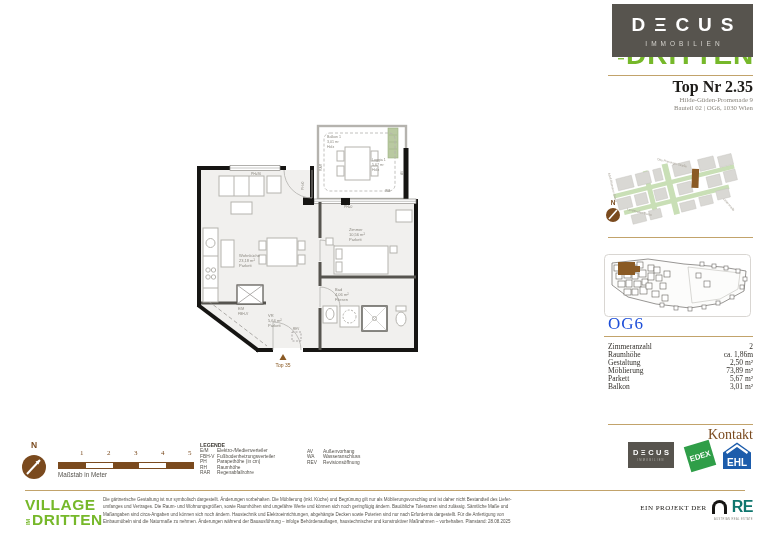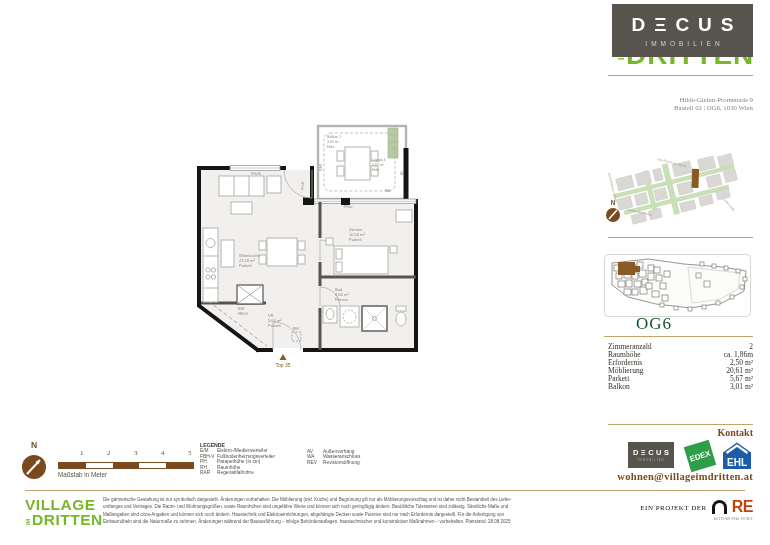--- a/index.html
+++ b/index.html
@@ -20,64 +20,65 @@
   #village-top .big{font-size:28px;line-height:28px;letter-spacing:1px;}
   #top-nr{right:17px;top:78px;font-size:16px;font-weight:bold;color:#1d1b18;}
   .addr{right:17px;font-size:6.8px;color:#8a867e;}
   #baufeld{right:17px;top:117px;font-size:12.5px;font-weight:bold;}
   .sec-title{right:17px;font-size:8px;font-weight:bold;}
   
   #facts{left:608px;top:343px;width:145px;}
   .fact-row{display:flex;justify-content:space-between;font-family:"Liberation Serif",serif;
             font-size:7.5px;color:#33302b;height:8.1px;line-height:8.1px;}
   
-  #kontakt-title{right:17px;top:427px;font-size:10px;font-weight:bold;}
+  #kontakt-title{right:17px;top:427px;font-size:14px;font-weight:normal;}
   #decus-small{left:628px;top:442px;width:46px;height:26px;background:#57544e;z-index:2;
                display:flex;flex-direction:column;align-items:center;justify-content:center;}
   #decus-small .n{color:#fff;font-size:7.5px;letter-spacing:2.5px;padding-left:2.5px;font-weight:bold;}
   #decus-small .s{color:#b9b7b1;font-size:2.6px;letter-spacing:1.2px;margin-top:1.5px;}
   #email{right:17px;top:471px;font-size:10.5px;font-weight:bold;letter-spacing:0.3px;}
   #are-row{right:17px;top:500px;display:flex;align-items:flex-end;gap:5px;}
   #are-prefix{font-size:7px;color:#22201d;font-family:"Liberation Serif",serif;letter-spacing:0.5px;padding-bottom:2px;}
   #are-mark{width:9px;height:11px;border:3.5px solid #161513;border-bottom:none;border-radius:8px 8px 0 0;}
-  #are-re{font-size:16px;font-weight:bold;color:#c2410c;line-height:14px;letter-spacing:-0.5px;}
+  #are-re{font-size:16px;font-weight:bold;color:#0f766e;line-height:14px;letter-spacing:-0.5px;}
   #are-sub{position:absolute;right:0px;top:18px;font-size:2.6px;color:#8b8880;letter-spacing:0.4px;}
   
   #scalebar{left:58px;top:462px;width:134px;height:5px;border:1px solid #7a4a1e;display:flex;}
   #scalebar div{flex:1;}
   .seg-b{background:#7a4a1e;} .seg-w{background:#ffffff;}
   .scale-num{position:absolute;top:449px;font-size:7px;font-family:"Liberation Serif",serif;color:#7a4a1e;}
   #scale-caption{left:58px;top:471px;font-size:6.3px;color:#55524c;}
   #legend{left:200px;top:443px;font-size:4.8px;color:#55524c;line-height:5.4px;}
   #legend .t{font-weight:bold;font-size:5.2px;color:#3c3933;}
   .leg-row .a{display:inline-block;width:17px;}
   #legend-c2{left:307px;top:449px;font-size:4.8px;color:#55524c;line-height:5.4px;}
   #legend-c2 .a{display:inline-block;width:16px;}
   #village-logo{left:25px;top:497px;color:#76b82a;font-weight:bold;line-height:15px;}
   #village-logo .l1{font-size:15.5px;letter-spacing:0.5px;}
   #village-logo .im{display:inline-block;transform:rotate(-90deg);font-size:5.5px;width:7px;vertical-align:2px;}
   #village-logo .l2{font-size:15.5px;letter-spacing:0.5px;}
   #disclaimer{left:103px;top:496px;font-size:4.5px;line-height:7.3px;color:#56534d;white-space:nowrap;}
-  #og6{left:636px;top:314px;font-size:17px;color:#14532d;letter-spacing:1px;}
+  #og6{left:608px;top:314px;font-size:17px;color:#1d4ed8;letter-spacing:1px;}
   text{font-family:"Liberation Sans",sans-serif;}
 </style>
 </head>
 <body>
 
 <div id="page">
 
   <div class="abs" id="village-top"><span class="im">IM</span><span class="big">DRITTEN</span></div>
 
   <div class="abs" id="decus-box">
     <div id="decus-name">DΞCUS</div>
     <div id="decus-sub">IMMOBILIEN</div>
   </div>
 
   <div class="gold-line" style="left:608px;top:75px;width:145px;"></div>
 
+  <div class="abs serif r-align" id="top-nr" style="width:200px;right:17px;">Top Nr 2.35</div>
   <div class="abs serif r-align addr" style="top:96px;width:200px;">Hilde-Güden-Promenade 9</div>
   <div class="abs serif r-align addr" style="top:104px;width:200px;">Bauteil 02 | OG6, 1030 Wien</div>
 
 
   <svg class="abs" style="left:605px;top:147px;" width="150" height="88" viewBox="0 0 150 88">
     <g transform="rotate(-14 75 46)">
       <g fill="#c9dfb6" stroke="none">
         <rect x="10" y="31" width="124" height="4.5"></rect>
         <rect x="16" y="49.5" width="108" height="4.5"></rect>
         <rect x="64" y="14" width="6" height="52"></rect>
@@ -175,26 +176,26 @@
   <div class="abs" id="facts">
     <div class="fact-row">
         <span>Zimmeranzahl</span>
         <span>2</span>
       </div>
     <div class="fact-row">
         <span>Raumhöhe</span>
         <span>ca. 1,86m</span>
       </div>
     <div class="fact-row">
-        <span>Erfordernis</span>
+        <span>Gestaltung</span>
         <span>2,50 m²</span>
       </div>
     <div class="fact-row">
         <span>Möblierung</span>
-        <span>20,61 m²</span>
+        <span>73,89 m²</span>
       </div>
     <div class="fact-row">
         <span>Parkett</span>
         <span>5,67 m²</span>
       </div>
     <div class="fact-row">
         <span>Balkon</span>
         <span>3,01 m²</span>
       </div>
   </div>
@@ -213,21 +214,20 @@
       <text x="0" y="2.8" text-anchor="middle" font-size="7.8" font-weight="bold" fill="#ffffff">EDEX</text>
     </g>
   </svg>
 
   <svg class="abs" style="left:722px;top:442px;" width="30" height="28" viewBox="0 0 30 28">
     <polygon points="1,10.5 15,0.5 29,10.5 29,27 1,27" fill="#1c5cab"></polygon>
     <path d="M4.5,11 L15,3.5 L25.5,11" fill="none" stroke="#ffffff" stroke-width="2.2"></path>
     <text x="15" y="23.5" text-anchor="middle" font-size="10" font-weight="bold" fill="#ffffff">EHL</text>
   </svg>
 
-  <div class="abs serif brown r-align" id="email" style="width:250px;">wohnen@villageimdritten.at</div>
 
   <div class="abs" id="are-row">
     <span id="are-prefix">EIN PROJEKT DER</span>
     <span id="are-mark"></span>
     <span id="are-re">RE</span>
     <span id="are-sub">AUSTRIAN REAL ESTATE</span>
   </div>
 
   <svg class="abs" style="left:185px;top:112px;" width="255" height="278" viewBox="185 112 255 278">
 

